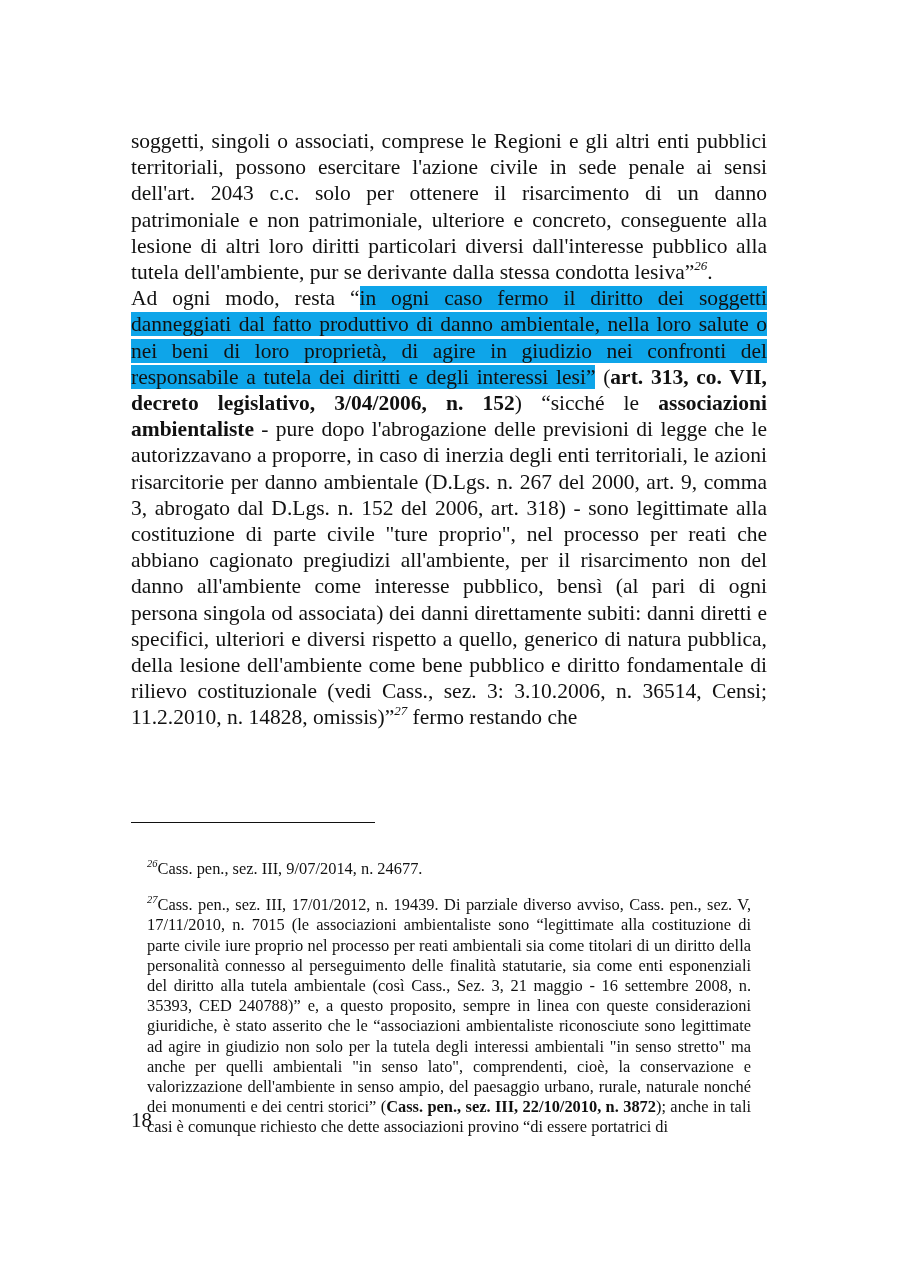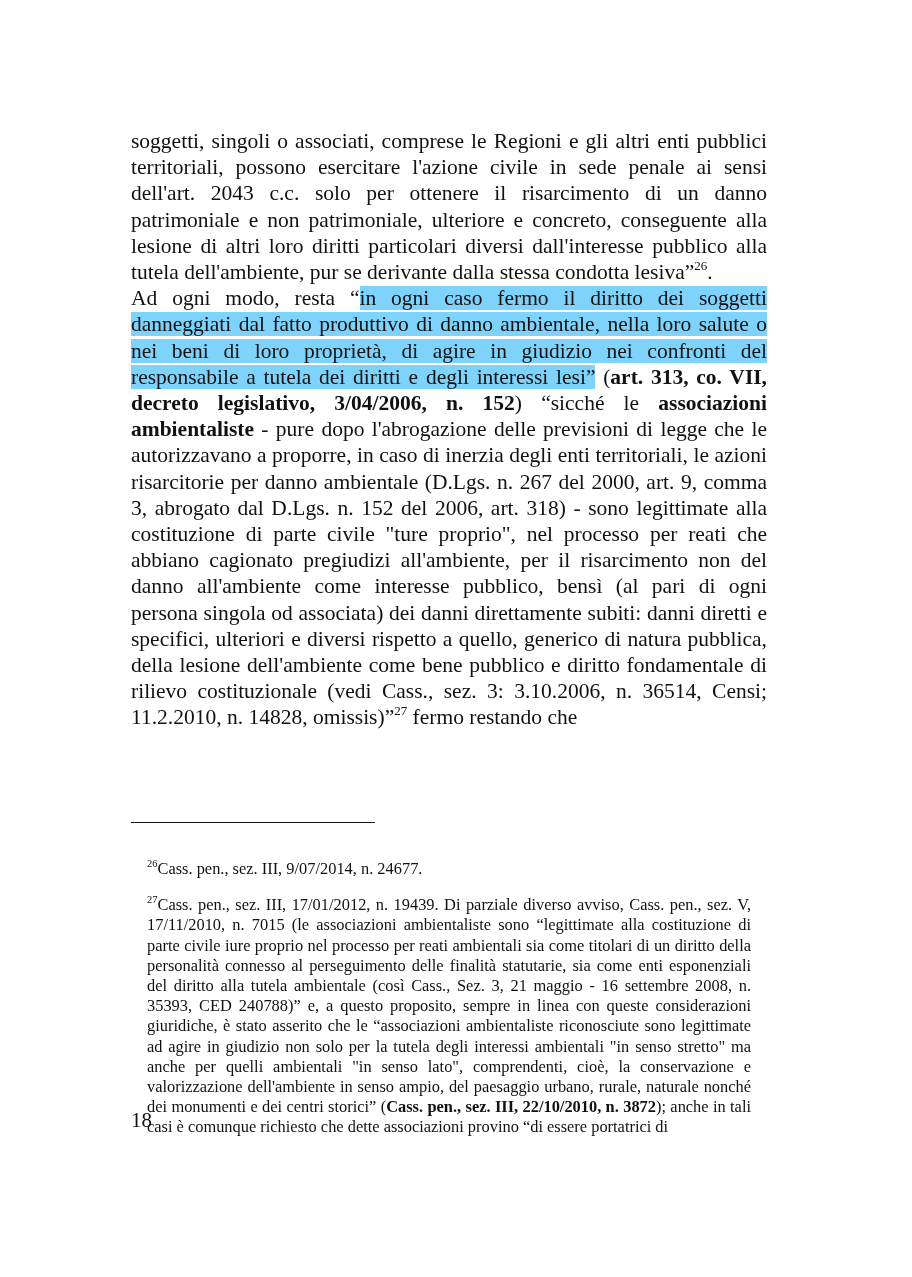--- a/index.html
+++ b/index.html
@@ -25,28 +25,29 @@
       font-size: 21.5px;
       line-height: 26.2px;
       text-align: justify;
       margin: 0;
     }
     .body-text p {
       margin: 0;
       text-align: justify;
     }
     .hl {
-      background: #7dd3fc;
+      background: #0ea5e9;
     }
     sup {
       font-size: 13px;
       line-height: 0;
       position: relative;
       top: -1px;
       vertical-align: super;
+      font-style: italic;
     }
     .fn-rule {
       position: absolute;
       left: 131px;
       top: 822px;
       width: 244px;
       height: 0;
       border-top: 1.5px solid #111;
     }
     .footnotes {

